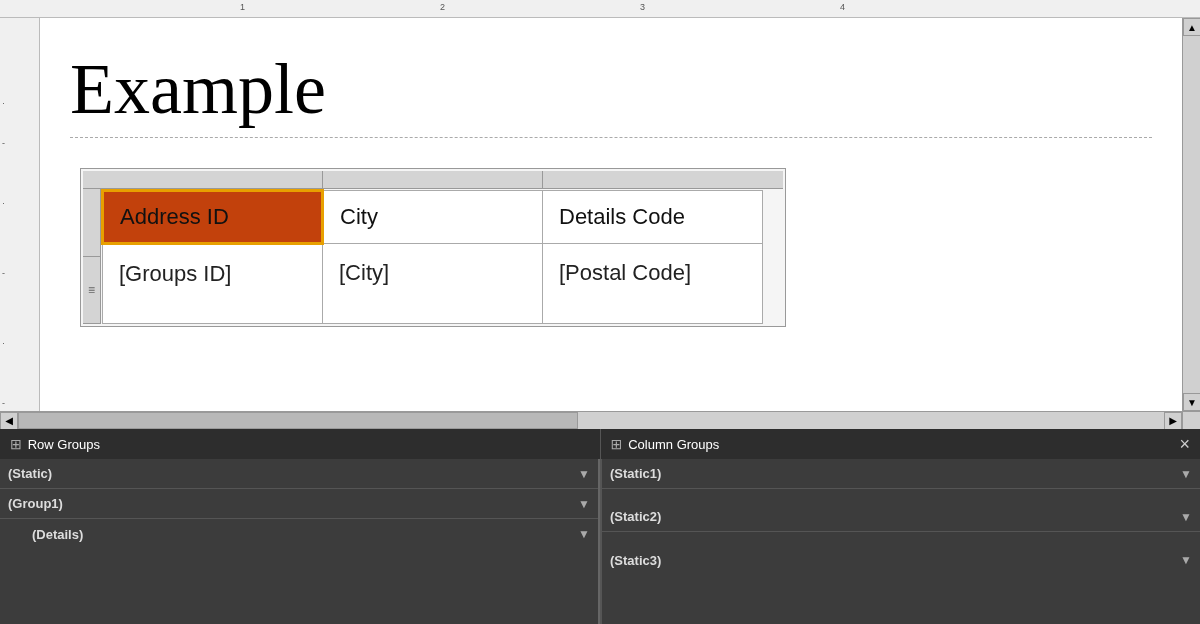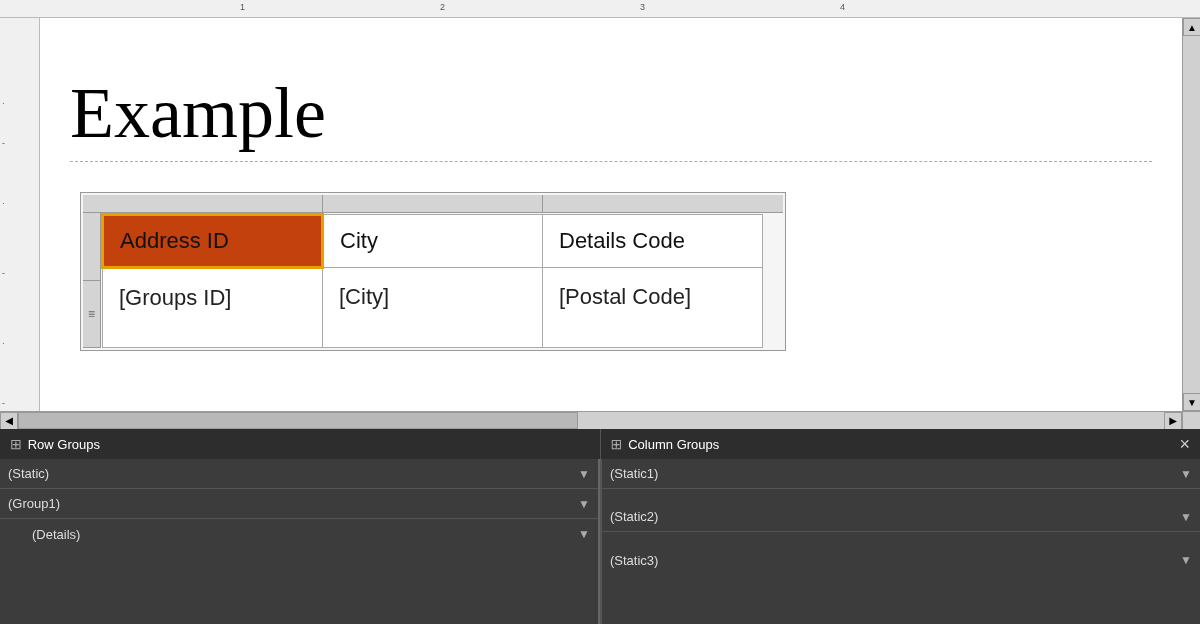--- a/index.html
+++ b/index.html
@@ -64,24 +64,23 @@
 
     
     .canvas-area {
       flex: 1;
       background: #ffffff;
       overflow: auto;
       position: relative;
     }
 
     .canvas-content {
-      padding: 24px 30px;
+      padding: 32px 30px;
       min-width: 900px;
       position: relative;
-      margin-top: 32px;
     }
 
     
     .report-title {
       font-size: 72px;
       font-weight: 400;
       color: #000;
       line-height: 1.1;
       margin-bottom: 8px;
       font-family: 'Times New Roman', serif;
@@ -295,20 +294,21 @@
 
     .panel-row {
       display: flex;
       align-items: center;
       height: 30px;
       border-bottom: 1px solid #555;
       padding: 0 8px;
       color: #ddd;
       font-size: 13px;
       position: relative;
+      font-weight: bold;
     }
     .panel-row:last-child {
       border-bottom: none;
     }
     .panel-row.indent {
       padding-left: 32px;
     }
     .panel-row .dropdown-arrow {
       position: absolute;
       right: 8px;

